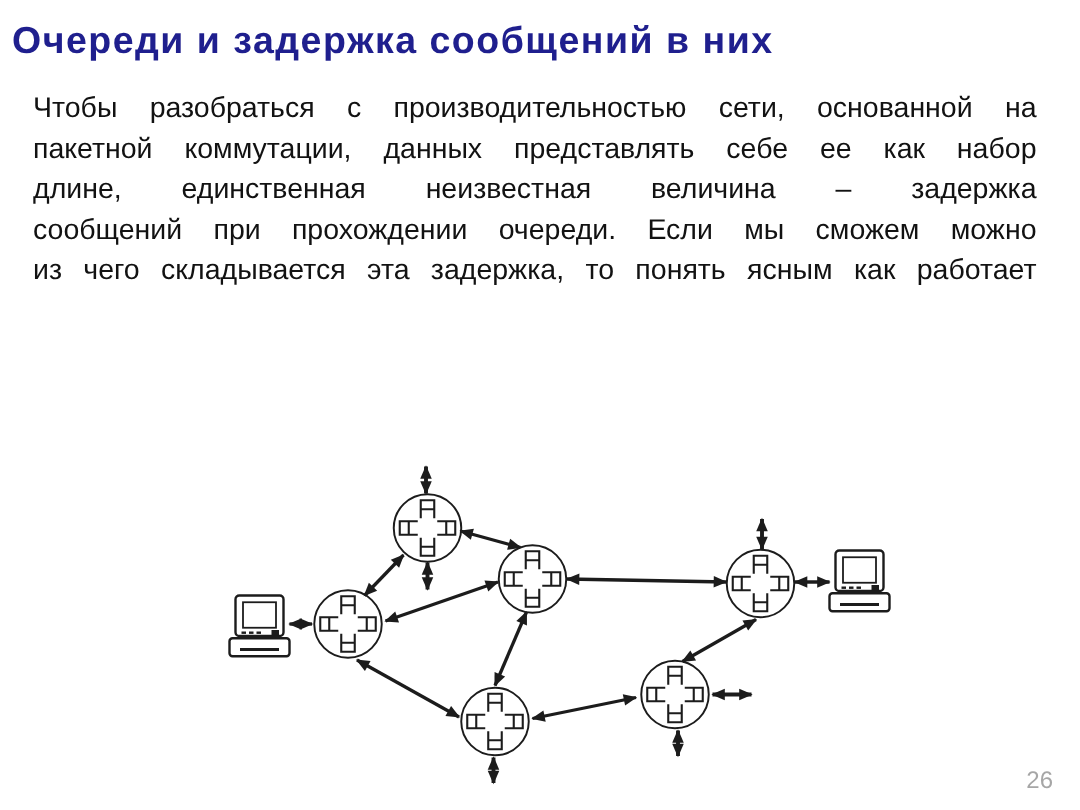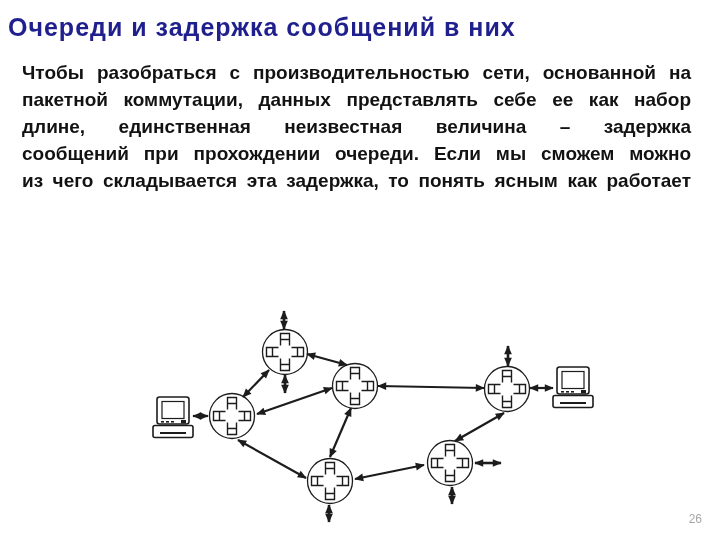--- a/index.html
+++ b/index.html
@@ -12,26 +12,25 @@
     font-size:25px;font-weight:bold;letter-spacing:1px;white-space:nowrap;margin-top:12px;
   }
   .body-text{
     position:absolute;left:22px;top:59px;width:669px;
     font-size:19px;
   }
   .body-line{
     height:27px;line-height:27px;
     text-align:justify;text-align-last:justify;
     white-space:normal;
-    font-weight:bold;
   }
   .body-line.last{text-align-last:left;}
   .diagram-svg{position:absolute;left:0;top:0;width:720px;height:540px;}
   .page-number{
-    position:absolute;right:18px;top:512px;font-size:12px;
+    position:absolute;right:18px;top:512px;font-size:16px;
   }
 </style>
 </head>
 <body>
 
 <div class="slide">
   <div class="slide-title" style="color: rgb(31, 31, 142);">Очереди и задержка сообщений в них</div>
   <div class="body-text" style="color: rgb(18, 18, 18);">
       <div class="body-line">Чтобы разобраться с производительностью сети, основанной на</div>
       <div class="body-line">пакетной коммутации, данных представлять себе ее как набор</div>

